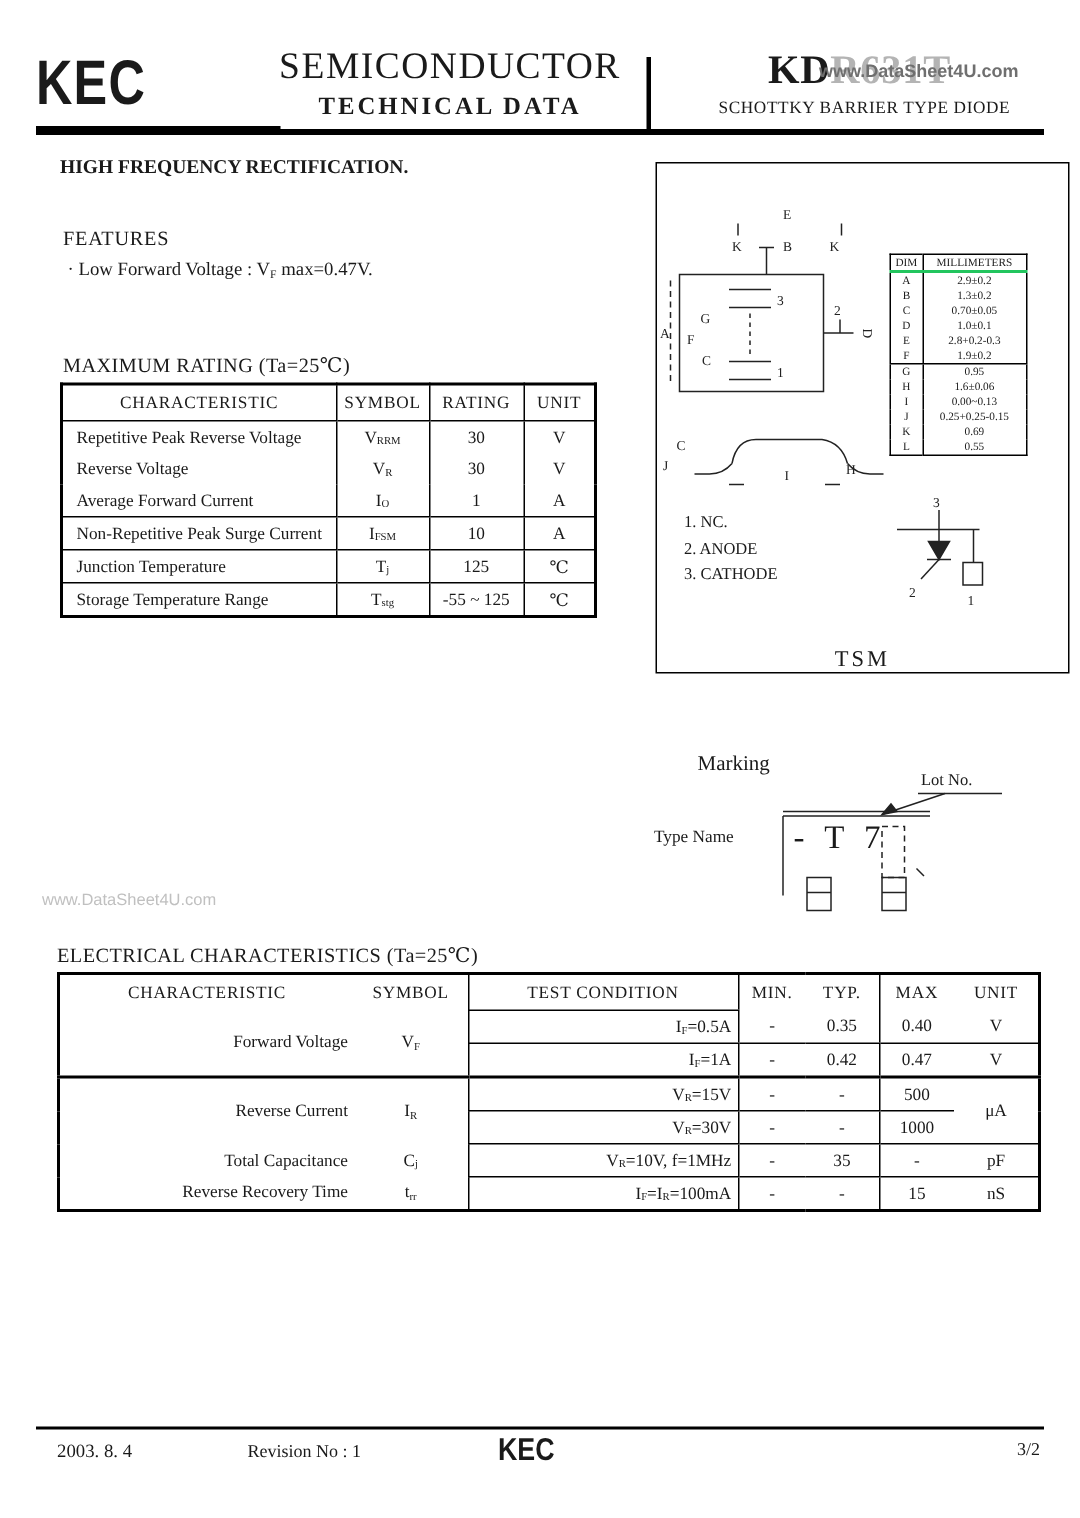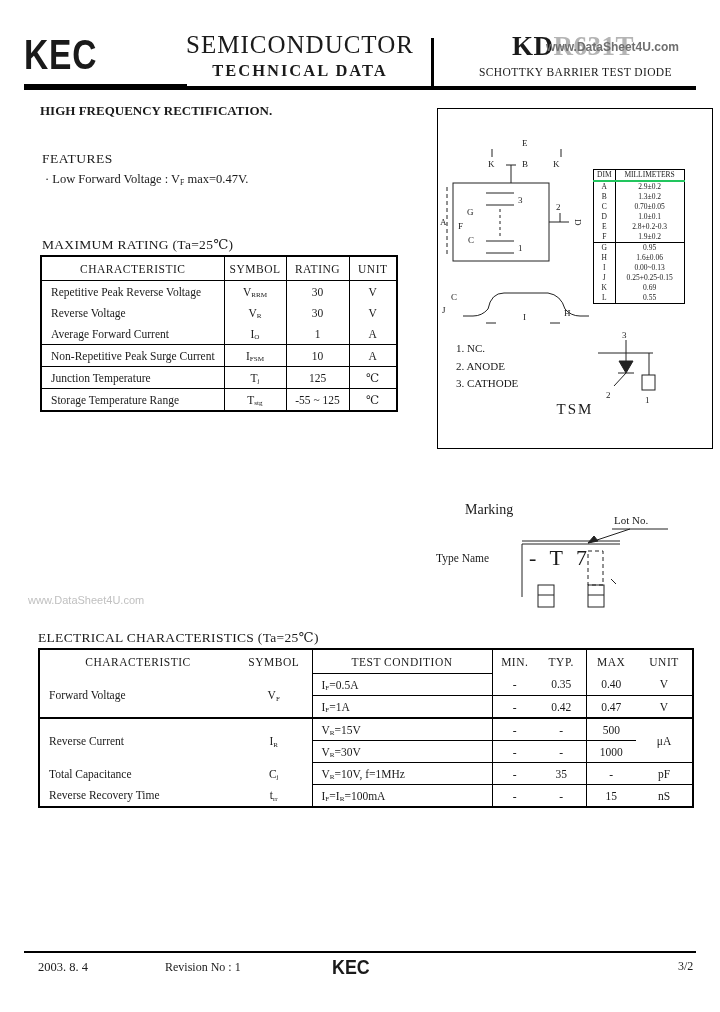--- a/index.html
+++ b/index.html
@@ -45,41 +45,41 @@
   
   .pkg-box{left:437px;top:108px;width:274px;height:339px;border:1px solid #000;}
   .pkg-svg{position:absolute;left:0;top:0;}
   .pkg-svg text{font-family:"Liberation Serif","DejaVu Serif",serif;font-size:9px;fill:#222;stroke:none;}
   .dim-table{position:absolute;left:155px;top:60px;border:1px solid #000;}
   .dim-table th,.dim-table td{font-size:7.5px;height:10px;padding:0 3px;line-height:1.1;}
   .dim-table th{border-bottom:2px solid #22c55e;margin-left:12px;}
   .dim-table .mm{border-left:1px solid #000;min-width:62px;}
   .dim-table tr.sep td{border-bottom:1px solid #000;}
   .pin-list{position:absolute;left:18px;top:231px;font-size:11px;line-height:17.5px;}
-  .pkg-name{position:absolute;left:0;top:292px;width:100%;text-align:center;font-size:15px;letter-spacing:2px;}
+  .pkg-name{position:absolute;left:0;top:323px;width:100%;text-align:center;font-size:15px;letter-spacing:2px;}
 
   
   .marking{left:430px;top:497px;width:270px;height:125px;}
   .marking-title{position:absolute;left:35px;top:5px;font-size:14px;}
   .lot-label{position:absolute;left:184px;top:17px;font-size:11px;}
   .typename-label{position:absolute;left:6px;top:55px;font-size:11.5px;}
   .mark-code{position:absolute;left:99px;top:48px;font-size:22px;letter-spacing:4px;}
 
   
   .wm-mid{left:28px;top:594px;font-size:11px;color:#c0c0c0;}
 
   
   .elec-title{left:38px;top:629px;font-size:13.5px;letter-spacing:0.3px;}
   .elec-table{left:38px;top:648px;border:2px solid #000;table-layout:fixed;}
   .elec-table th,.elec-table td{height:21px;overflow:hidden;}
   .elec-table tr.hd th{height:23px;letter-spacing:0.5px;}
   .elec-table .vl{border-left:1px solid #000;}
   .elec-table .bb{border-bottom:1px solid #000;}
   .elec-table .bb2{border-bottom:2px solid #000;}
-  .elec-table td.lft{text-align:left;padding-left:9px;margin-left:28px;}
+  .elec-table td.lft{text-align:right;padding-left:9px;margin-left:28px;}
 
   
   .foot-rule{left:24px;top:951px;width:672px;height:2px;background:#000;}
   .foot-date{left:38px;top:960px;font-size:12.5px;}
   .foot-rev{left:165px;top:960px;font-size:12px;}
   .foot-logo{left:332px;top:955px;font-family:"Liberation Sans","DejaVu Sans",sans-serif;
              font-weight:bold;font-size:21px;transform:scaleX(0.85);transform-origin:left top;}
   .foot-page{left:678px;top:959px;font-size:12px;}
 </style>
 </head>
@@ -88,21 +88,21 @@
 <div class="page">
 
   <div class="abs kec-logo">KEC</div>
   <div class="abs logo-rule"></div>
   <div class="abs head-rule"></div>
   <div class="abs title1">SEMICONDUCTOR</div>
   <div class="abs title2">TECHNICAL DATA</div>
   <div class="abs vdiv"></div>
   <div class="abs partnum"><span>KD</span><span class="faded">R631T</span></div>
   <div class="abs wm-top sans">www.DataSheet4U.com</div>
-  <div class="abs subtitle">SCHOTTKY BARRIER TEST DIODE</div>
+  <div class="abs subtitle">SCHOTTKY BARRIER TYPE DIODE</div>
 
   <div class="abs desc1">HIGH FREQUENCY RECTIFICATION.</div>
   <div class="abs features-title">FEATURES</div>
   <div class="abs feature-line"><span>· Low Forward Voltage : V</span><span class="sub">F</span><span> max=0.47V.</span></div>
 
   <div class="abs max-title">MAXIMUM RATING  (Ta=25℃)</div>
   <table class="abs max-table">
     <colgroup>
         <col style="width:183px">
         <col style="width:62px">

